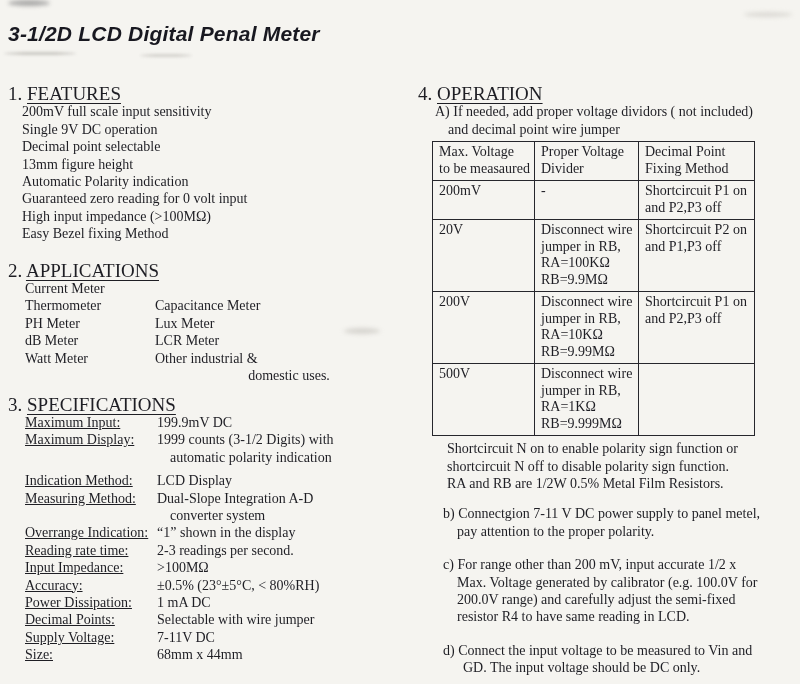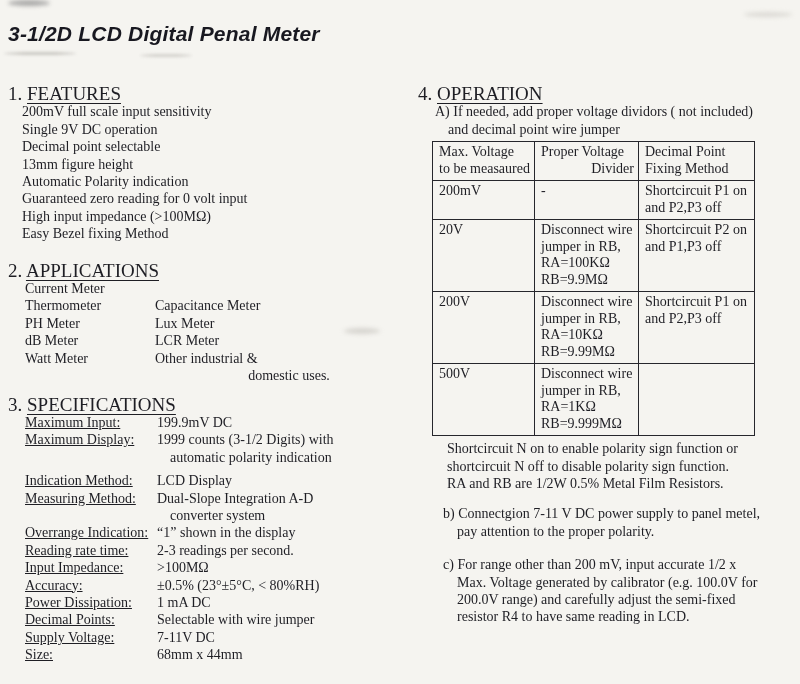--- a/index.html
+++ b/index.html
@@ -55,21 +55,21 @@
     border-collapse:collapse;margin:3px 0 4px 14px;
     font-size:14px;line-height:16.5px;table-layout:fixed;
   }
   table.op-table th,table.op-table td{
     border:1px solid #26262c;vertical-align:top;text-align:left;
     padding:2px 4px 3px 6px;font-weight:normal;
   }
   table.op-table .c1{width:102px;}
   table.op-table .c2{width:104px;}
   table.op-table .c3{width:116px;}
-  .hd2-center{text-align:right;}
+  .hd2-center{text-align:left;}
   .cell-pre{white-space:pre-line;}
   .div-dash{text-align:center;}
 
   .table-note{margin-left:29px;white-space:pre-line;}
 
   .op-item{margin-left:25px;}
   .op-item-b{margin-top:13px;}
   .op-item-c{margin-top:16px;}
   .op-item-d{margin-top:16px;}
   .op-cont{margin-left:14px;white-space:pre-line;}
@@ -258,15 +258,19 @@
       <div class="op-cont">pay attention to the proper polarity.</div>
     </div>
 
     <div class="op-item op-item-c">
       <div><span>c)</span> <span>For range other than 200 mV, input accurate 1/2 x</span></div>
       <div class="op-cont">Max. Voltage generated by calibrator (e.g. 100.0V for
 200.0V range) and carefully adjust the semi-fixed
 resistor R4 to have same reading in LCD.</div>
     </div>
 
+    <div class="op-item op-item-d">
+      <div><span>d)</span> <span>Connect the input voltage to be measured to Vin and</span></div>
+      <div class="op-cont-d">GD.  The input voltage should be DC only.</div>
+    </div>
 
   </div>
 </div>
 
 </body></html>

